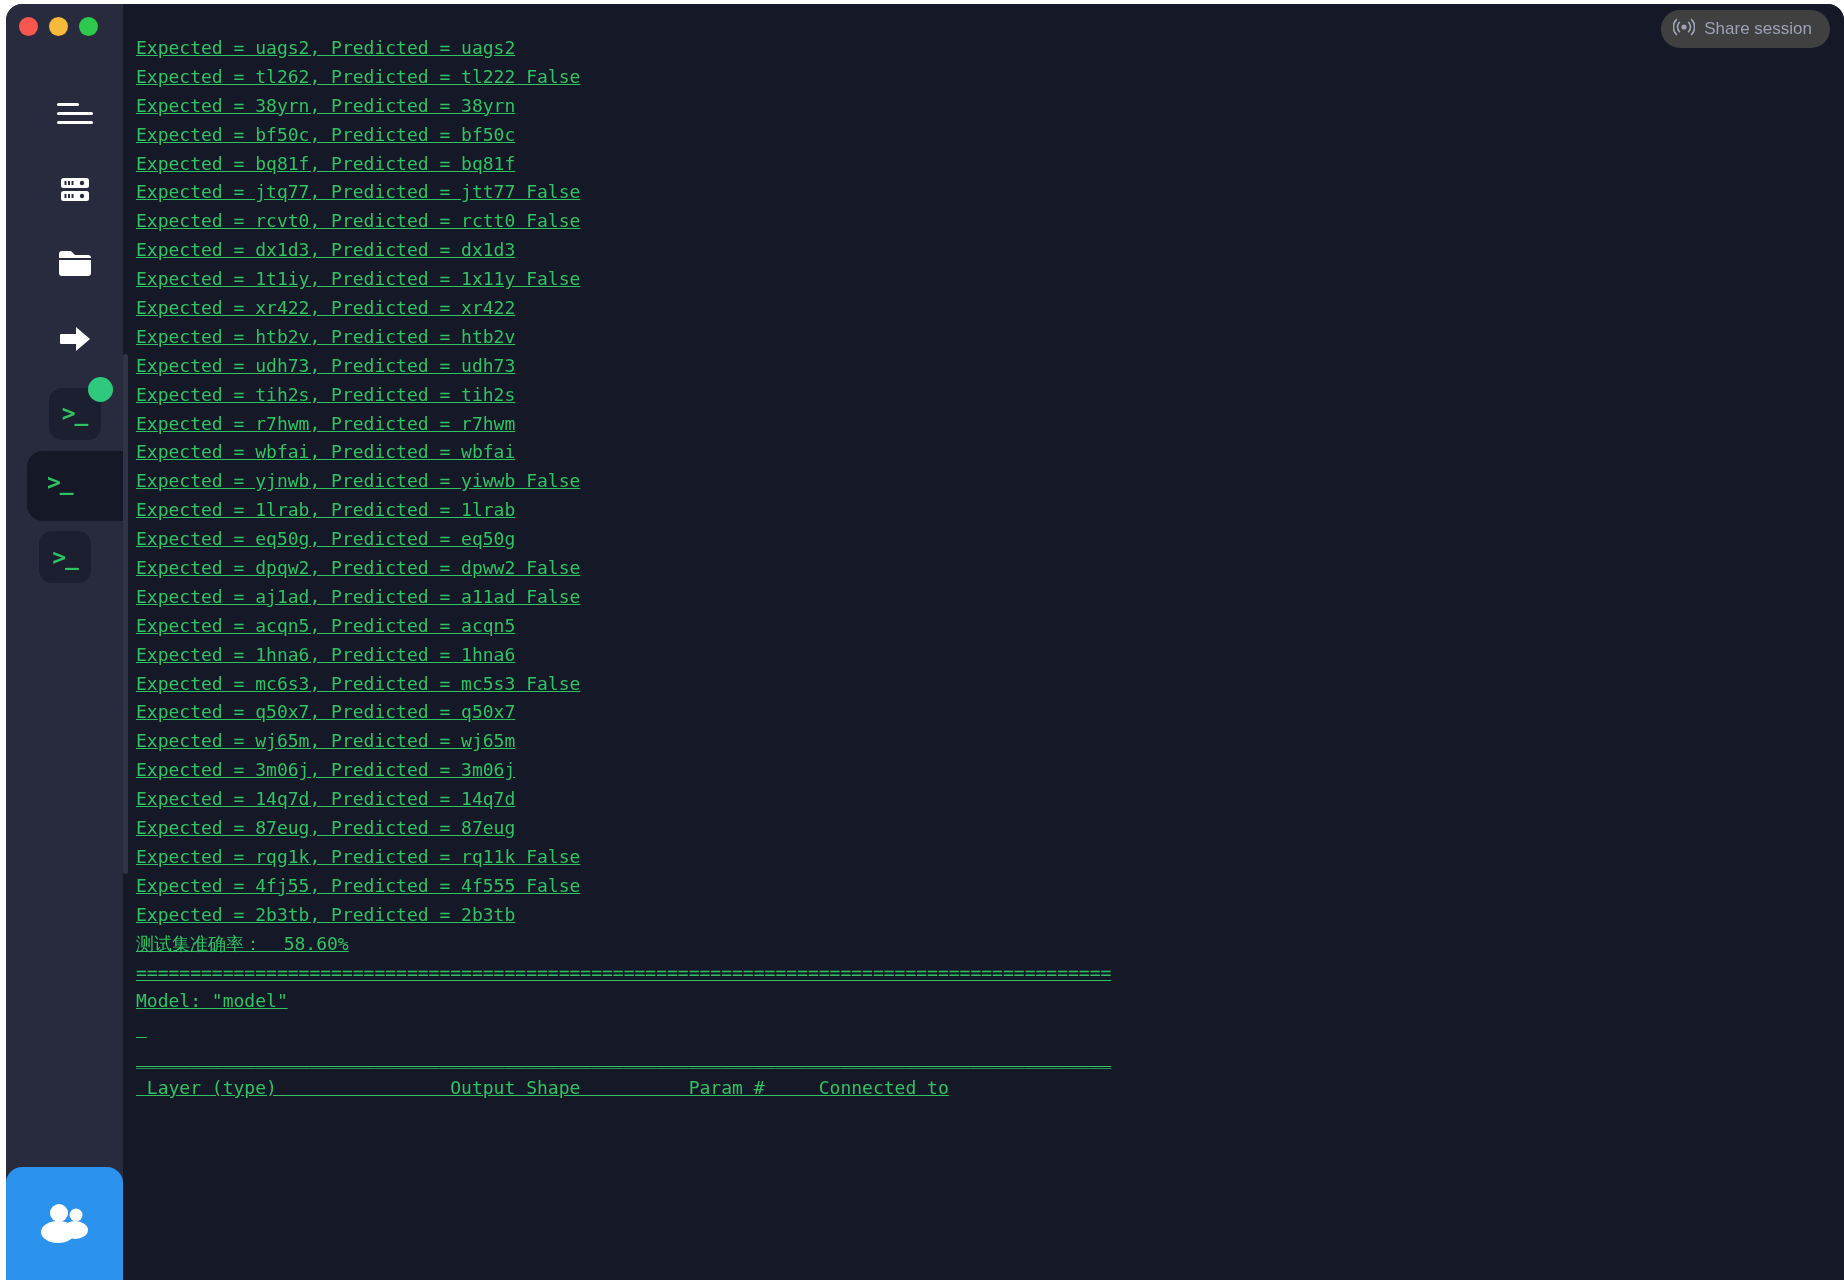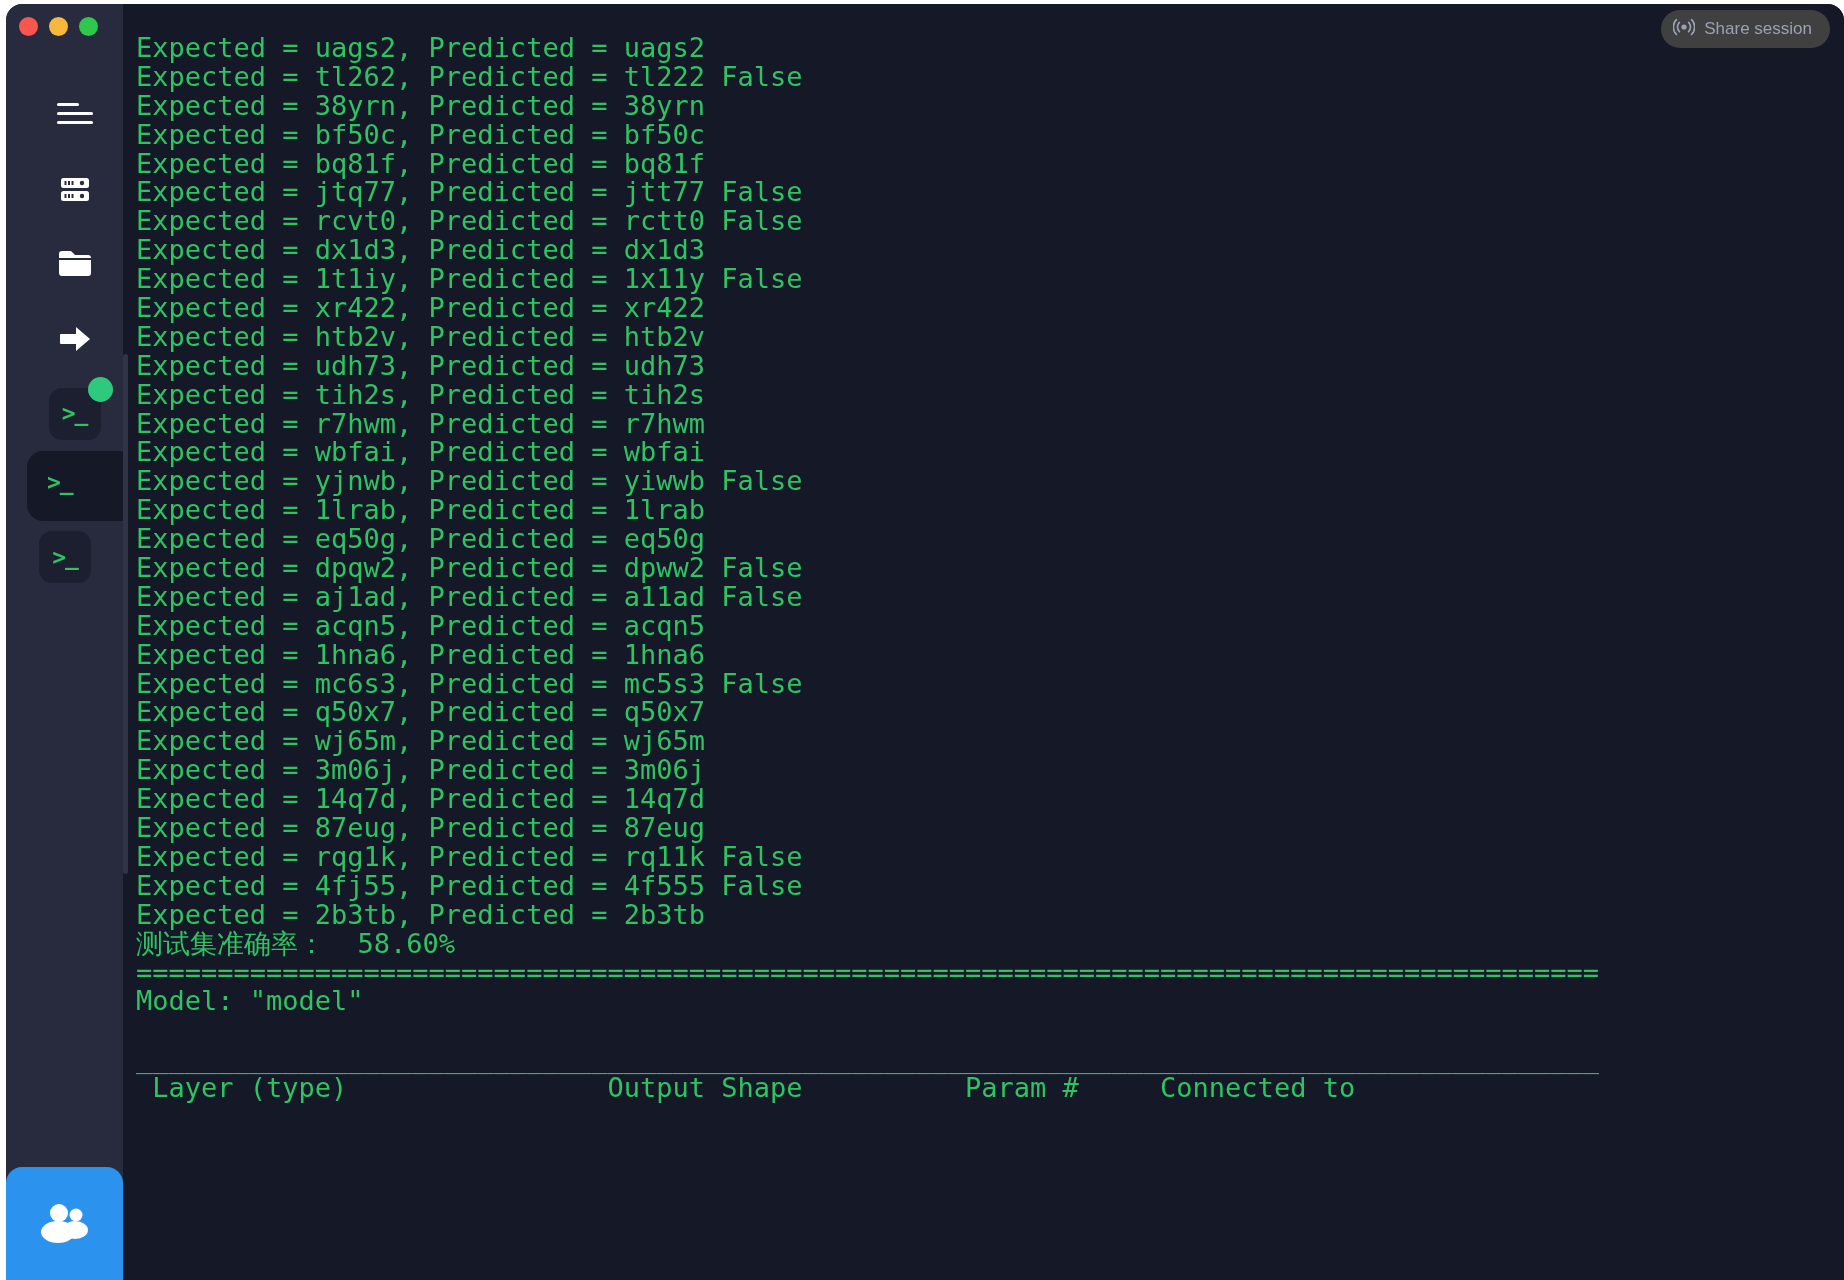--- a/index.html
+++ b/index.html
@@ -180,25 +180,26 @@
     background: #2f3447;
     border-radius: 3px;
   }
 
   .term-body {
     position: absolute;
     left: 13px;
     top: 30px;
     right: 0;
     font-family: "DejaVu Sans Mono", "Liberation Mono", monospace;
-    font-size: 27px;
+    font-size: 18px;
     line-height: 28.9px;
     color: #2fc362;
     white-space: pre;
     letter-spacing: 0px;
+    text-decoration: underline;
   }
   .term-line { height: 28.9px; }
   .term-line.blank { color: transparent; }
 
   
   .share-pill {
     position: absolute;
     right: 14px;
     top: 6px;
     height: 38px;

